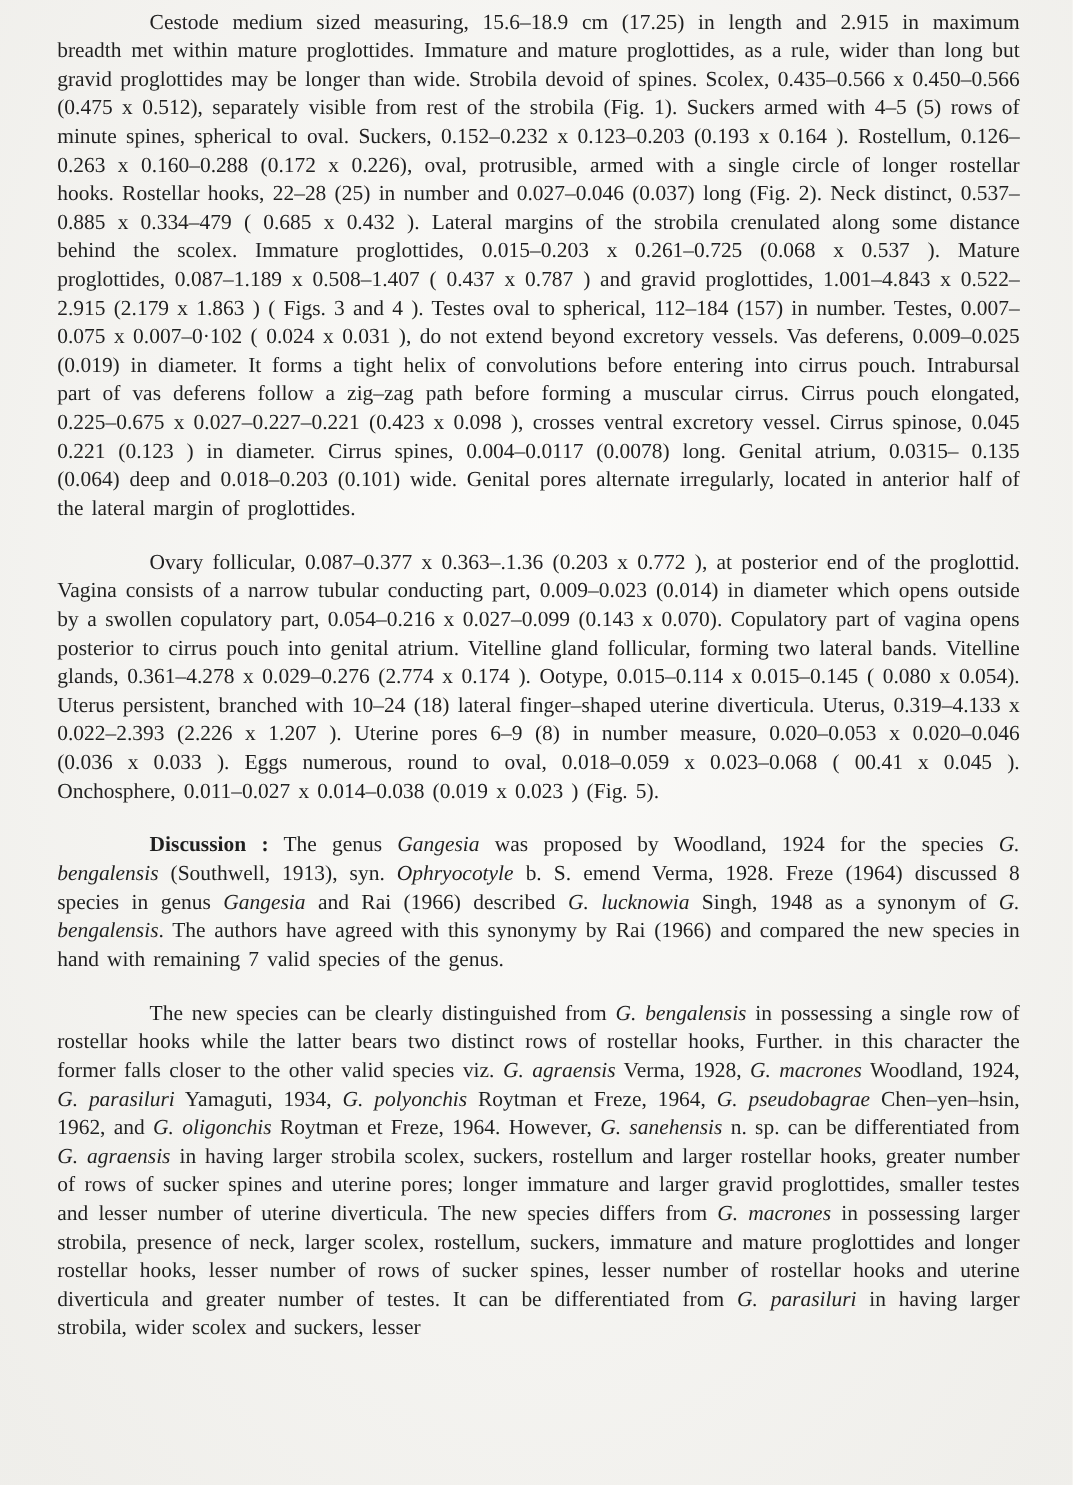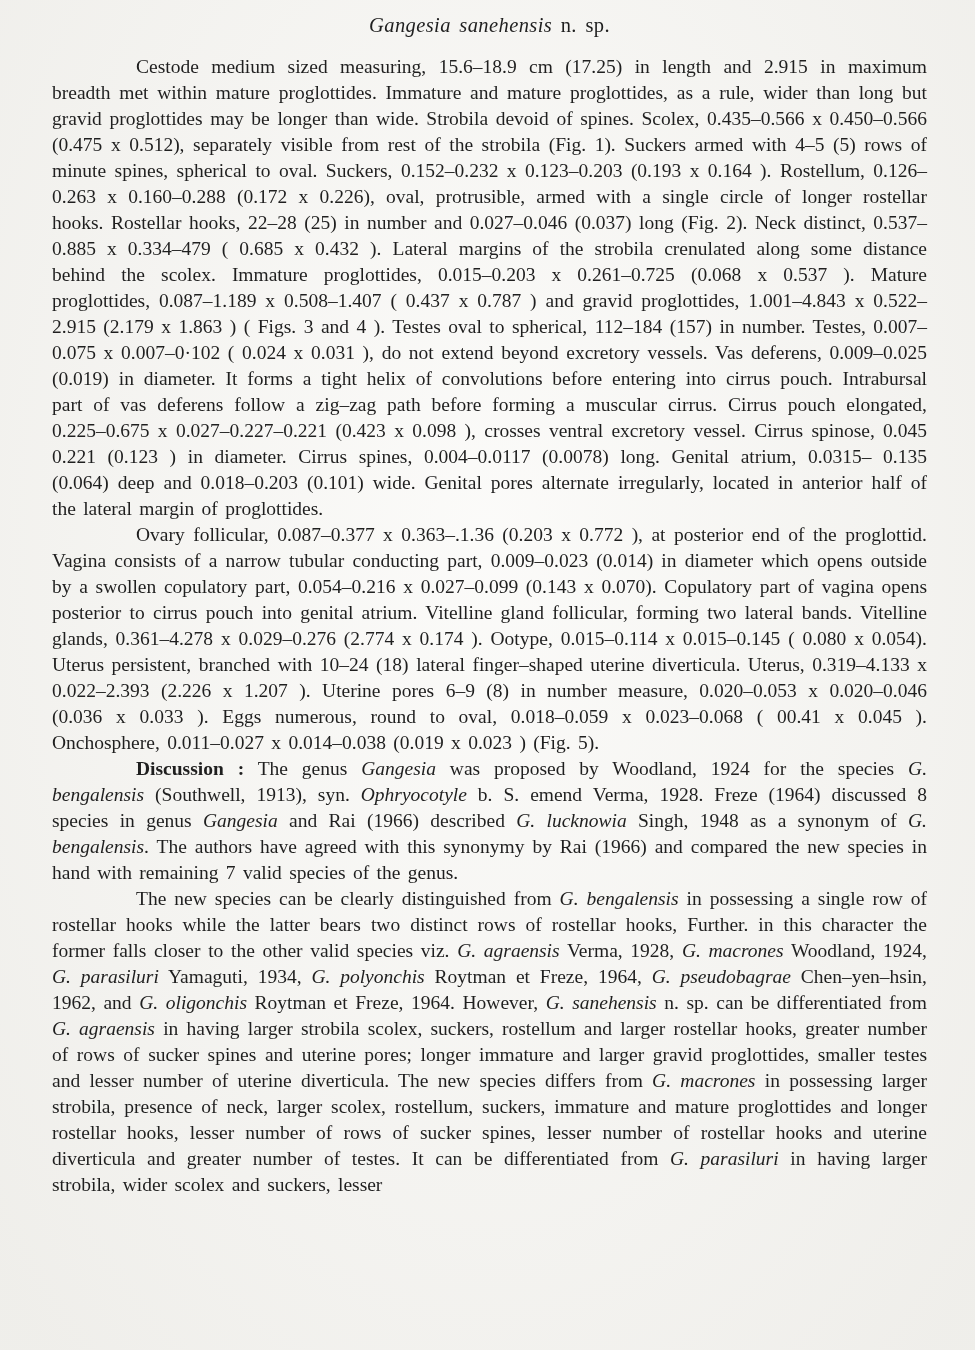--- a/index.html
+++ b/index.html
@@ -42,30 +42,29 @@
     word-spacing: 1px;
     white-space: nowrap;
   }
   .para {
     text-align: justify;
     text-indent: 84px;
     word-spacing: 2.5px;
     font-family: Liberation Serif, serif;
   }
   .para + .para {
-    margin-top: 0;
+    margin-top: 23px;
   }
   .seg-i { font-style: italic; }
   .seg-b { font-weight: bold; }
 </style>
 </head>
 <body>
 
 <div class="page">
-  <h1 class="title"><span class="seg-i">Gangesia sanehensis</span><span> n. sp.</span></h1>
 
 
   <p class="para"><span>Cestode medium sized measuring, 15.6–18.9 cm (17.25) in length and 2.915 in maximum breadth met within mature proglottides. Immature and mature proglottides, as a rule, wider than long but gravid proglottides may be longer than wide. Strobila devoid of spines. Scolex, 0.435–0.566 x 0.450–0.566 (0.475 x 0.512), separately visible from rest of the strobila (Fig. 1). Suckers armed with 4–5 (5) rows of minute spines, spherical to oval. Suckers, 0.152–0.232 x 0.123–0.203 (0.193 x 0.164 ). Rostellum, 0.126–0.263 x 0.160–0.288 (0.172 x 0.226), oval, protrusible, armed with a single circle of longer rostellar hooks. Rostellar hooks, 22–28 (25) in number and 0.027–0.046 (0.037) long (Fig. 2). Neck distinct, 0.537–0.885 x 0.334–479 ( 0.685 x 0.432 ). Lateral margins of the strobila crenulated along some distance behind the scolex. Immature proglottides, 0.015–0.203 x 0.261–0.725 (0.068 x 0.537 ). Mature proglottides, 0.087–1.189 x 0.508–1.407 ( 0.437 x 0.787 ) and gravid proglottides, 1.001–4.843 x 0.522–2.915 (2.179 x 1.863 ) ( Figs. 3 and 4 ). Testes oval to spherical, 112–184 (157) in number. Testes, 0.007–0.075 x 0.007–0·102 ( 0.024 x 0.031 ), do not extend beyond excretory vessels. Vas deferens, 0.009–0.025 (0.019) in diameter. It forms a tight helix of convolutions before entering into cirrus pouch. Intrabursal part of vas deferens follow a zig–zag path before forming a muscular cirrus. Cirrus pouch elongated, 0.225–0.675 x 0.027–0.227–0.221 (0.423 x 0.098 ), crosses ventral excretory vessel. Cirrus spinose, 0.045 0.221 (0.123 ) in diameter. Cirrus spines, 0.004–0.0117 (0.0078) long. Genital atrium, 0.0315– 0.135 (0.064) deep and 0.018–0.203 (0.101) wide. Genital pores alternate irregularly, located in anterior half of the lateral margin of proglottides.</span></p>
 
   <p class="para"><span>Ovary follicular, 0.087–0.377 x 0.363–.1.36 (0.203 x 0.772 ), at posterior end of the proglottid. Vagina consists of a narrow tubular conducting part, 0.009–0.023 (0.014) in diameter which opens outside by a swollen copulatory part, 0.054–0.216 x 0.027–0.099 (0.143 x 0.070). Copulatory part of vagina opens posterior to cirrus pouch into genital atrium. Vitelline gland follicular, forming two lateral bands. Vitelline glands, 0.361–4.278 x 0.029–0.276 (2.774 x 0.174 ). Ootype, 0.015–0.114 x 0.015–0.145 ( 0.080 x 0.054). Uterus persistent, branched with 10–24 (18) lateral finger–shaped uterine diverticula. Uterus, 0.319–4.133 x 0.022–2.393 (2.226 x 1.207 ). Uterine pores 6–9 (8) in number measure, 0.020–0.053 x 0.020–0.046 (0.036 x 0.033 ). Eggs numerous, round to oval, 0.018–0.059 x 0.023–0.068 ( 00.41 x 0.045 ). Onchosphere, 0.011–0.027 x 0.014–0.038 (0.019 x 0.023 ) (Fig. 5).</span></p>
 
   <p class="para"><span class="seg-b">Discussion :</span><span>  The genus </span><span class="seg-i">Gangesia</span><span> was proposed by Woodland, 1924 for the species </span><span class="seg-i">G. bengalensis</span><span> (Southwell, 1913), syn. </span><span class="seg-i">Ophryocotyle</span><span> b. S. emend Verma, 1928. Freze (1964) discussed 8 species in genus </span><span class="seg-i">Gangesia</span><span> and Rai (1966) described </span><span class="seg-i">G. lucknowia</span><span> Singh, 1948 as a synonym of </span><span class="seg-i">G. bengalensis</span><span>. The authors have agreed with this synonymy by Rai (1966) and compared the new species in hand with remaining 7 valid species of the genus.</span></p>
 
   <p class="para"><span>The new species can be clearly distinguished from </span><span class="seg-i">G. bengalensis</span><span> in possessing a single row of rostellar hooks while the latter bears two distinct rows of rostellar hooks, Further. in this character the former falls closer to the other valid species viz. </span><span class="seg-i">G. agraensis</span><span> Verma, 1928, </span><span class="seg-i">G. macrones</span><span> Woodland, 1924, </span><span class="seg-i">G. parasiluri</span><span> Yamaguti, 1934, </span><span class="seg-i">G. polyonchis</span><span> Roytman et Freze, 1964, </span><span class="seg-i">G. pseudobagrae</span><span> Chen–yen–hsin, 1962, and </span><span class="seg-i">G. oligonchis</span><span> Roytman et Freze, 1964. However, </span><span class="seg-i">G. sanehensis</span><span> n. sp. can be differentiated from </span><span class="seg-i">G. agraensis</span><span> in having larger strobila scolex, suckers, rostellum and larger rostellar hooks, greater number of rows of sucker spines and uterine pores; longer immature and larger gravid proglottides, smaller testes and lesser number of uterine diverticula. The new species differs from </span><span class="seg-i">G. macrones</span><span> in possessing larger strobila, presence of neck, larger scolex, rostellum, suckers, immature and mature proglottides and longer rostellar hooks, lesser number of rows of sucker spines, lesser number of rostellar hooks and uterine diverticula and greater number of testes. It can be differentiated from </span><span class="seg-i">G. parasiluri</span><span> in having larger strobila, wider scolex and suckers, lesser</span></p>
 </div>

